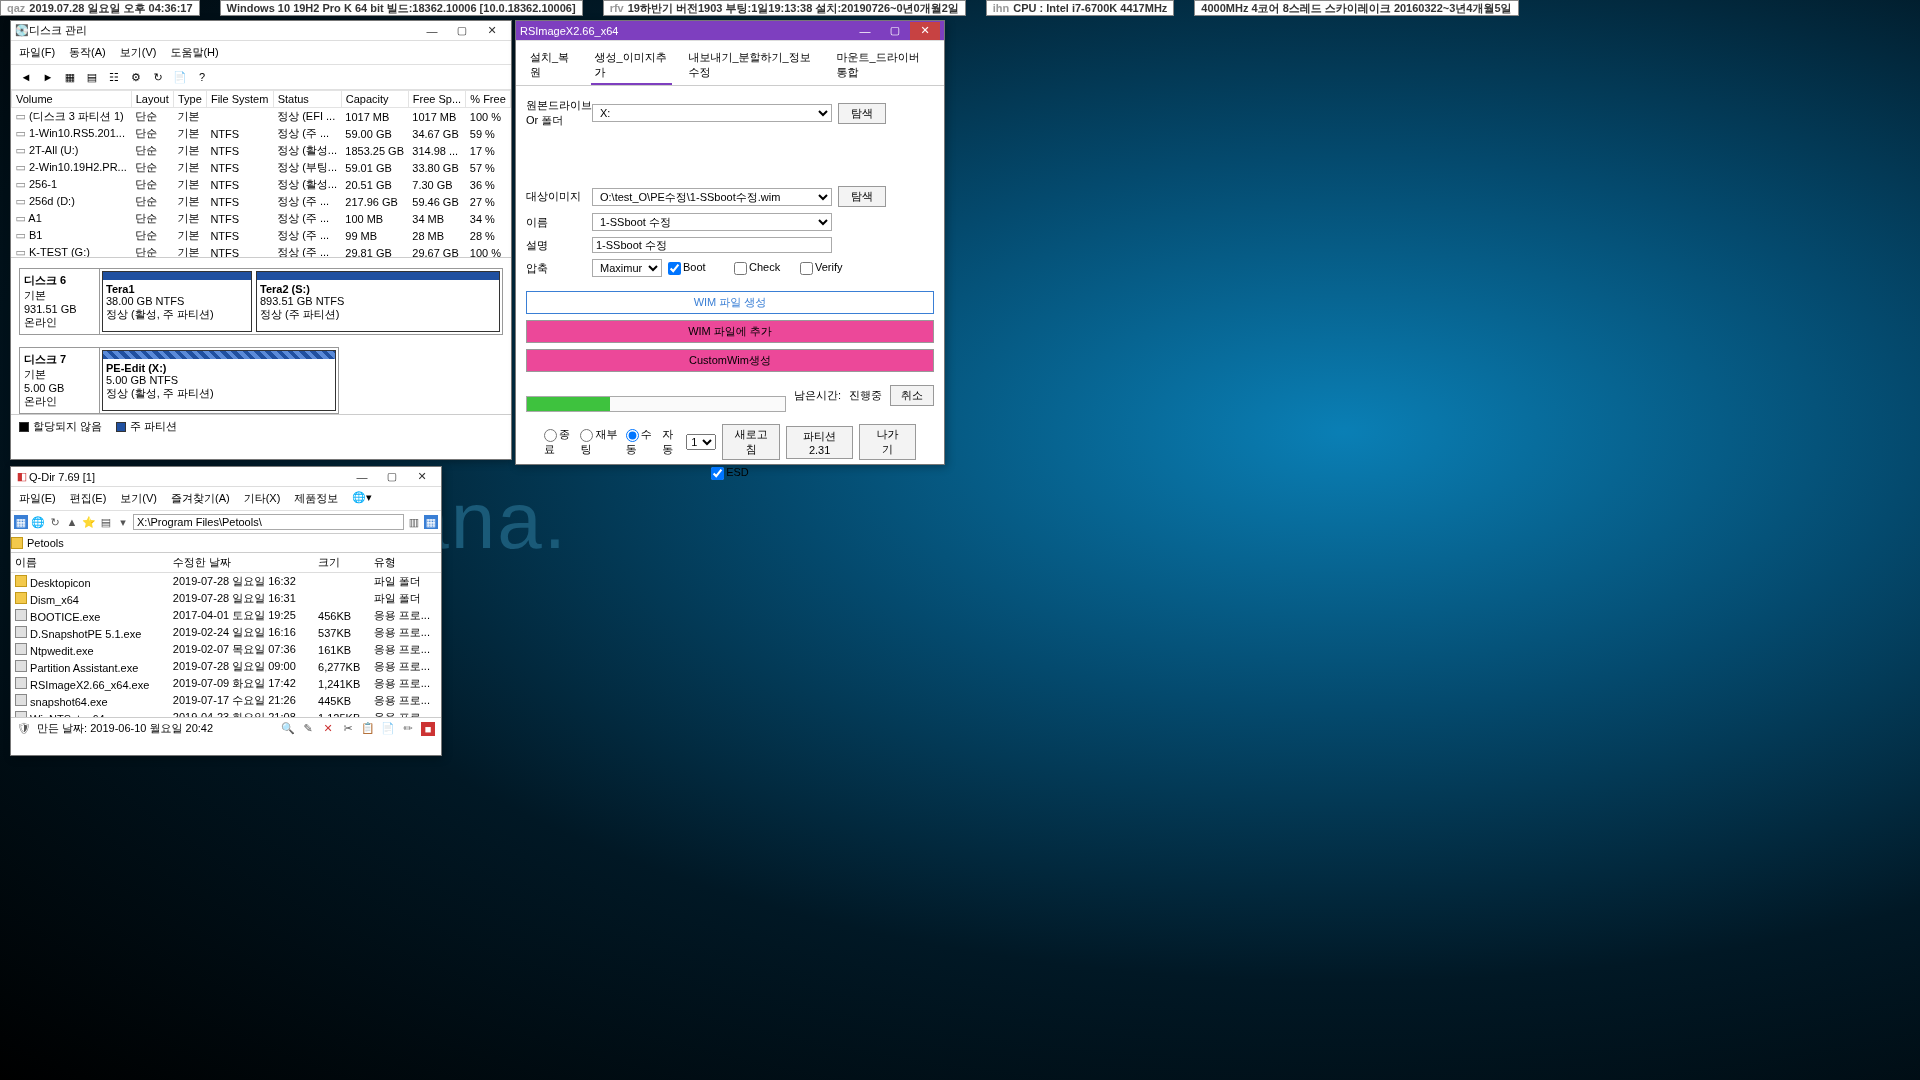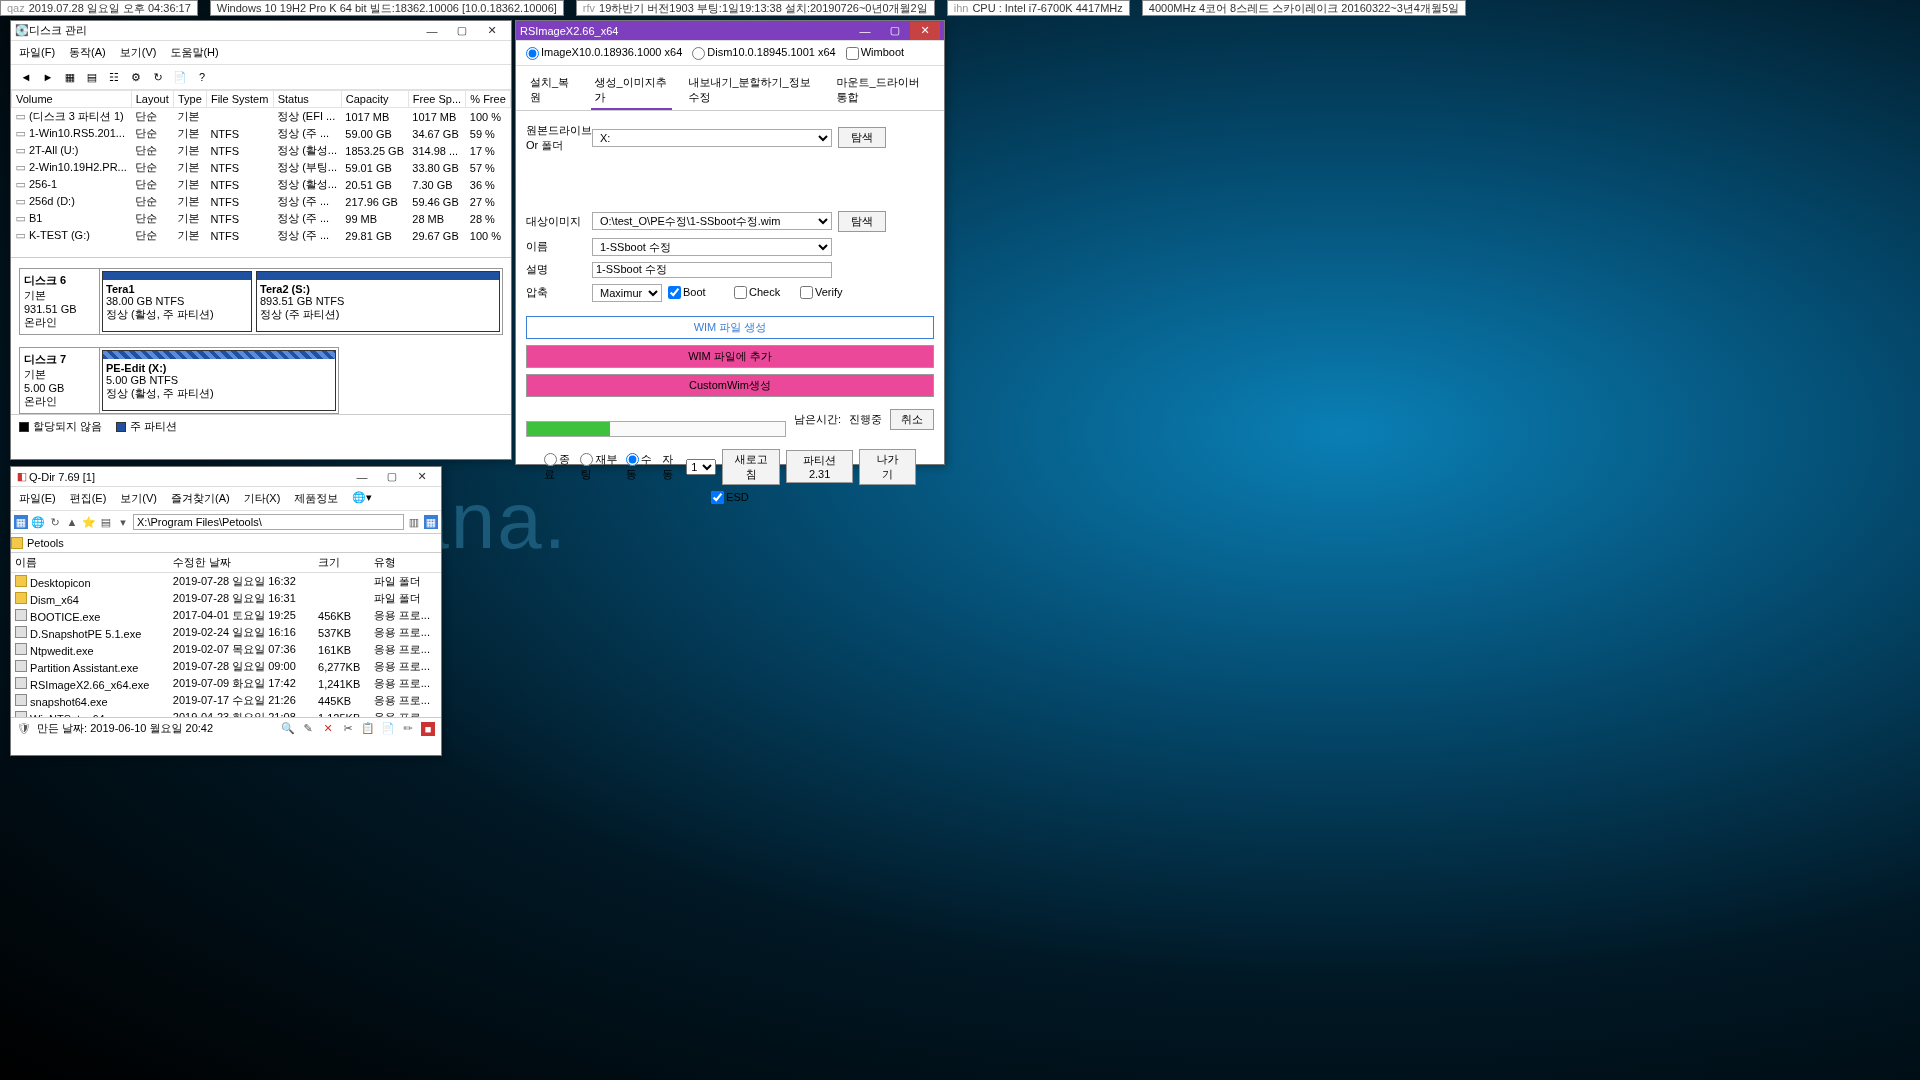--- a/index.html
+++ b/index.html
@@ -1,19 +1,19 @@
 <!DOCTYPE html>
 <html><head>
 <meta charset="utf-8">
 <style>
 *{box-sizing:border-box;margin:0;padding:0;font-family:"Malgun Gothic","Segoe UI",Tahoma,sans-serif;font-size:11px;}
 body{width:1920px;height:1080px;background:radial-gradient(ellipse at 70% 40%,#0a7fb5 0%,#044a6e 30%,#011825 60%,#000 100%);position:relative;overflow:hidden;}
 .cortana-text{position:absolute;left:380px;top:475px;font-size:80px;font-weight:300;color:#1a5a78;letter-spacing:2px;}
 
-.top-labels{position:absolute;top:0;left:0;display:flex;gap:12px;}
+.top-labels{position:absolute;top:0;left:0;display:flex;gap:20px;font-weight:bold;}
 .top-label{background:#fff;border:1px solid #888;padding:1px 6px;height:16px;display:flex;align-items:center;color:#333;}
 .top-label .tag{color:#999;margin-right:4px;}
 
 .window{position:absolute;background:#fff;border:1px solid #777;box-shadow:2px 2px 8px rgba(0,0,0,.3);}
 .titlebar{height:20px;display:flex;align-items:center;padding:0 4px;background:#fff;border-bottom:1px solid #ddd;}
 .titlebar .title{flex:1;color:#000;}
 .titlebar .btn{width:30px;height:18px;display:flex;align-items:center;justify-content:center;color:#333;cursor:pointer;}
 .titlebar .close{}
 .purple .titlebar{background:#7e3fbf;color:#fff;}
 .purple .titlebar .title{color:#fff;}
@@ -190,20 +190,30 @@
             <td><span style="color:#888">▭</span> 256d (D:)</td>
             <td>단순</td>
             <td>기본</td>
             <td>NTFS</td>
             <td>정상 (주 ...</td>
             <td>217.96 GB</td>
             <td>59.46 GB</td>
             <td>27 %</td>
           </tr>
           <tr>
+            <td><span style="color:#888">▭</span> A1</td>
+            <td>단순</td>
+            <td>기본</td>
+            <td>NTFS</td>
+            <td>정상 (주 ...</td>
+            <td>100 MB</td>
+            <td>34 MB</td>
+            <td>34 %</td>
+          </tr>
+          <tr>
             <td><span style="color:#888">▭</span> B1</td>
             <td>단순</td>
             <td>기본</td>
             <td>NTFS</td>
             <td>정상 (주 ...</td>
             <td>99 MB</td>
             <td>28 MB</td>
             <td>28 %</td>
           </tr>
           <tr>
@@ -264,25 +274,20 @@
       </div>
   </div>
 </div>
 
 <div class="window rs purple">
   <div class="titlebar">
     <span class="title">RSImageX2.66_x64</span>
     <span class="btn">—</span>
     <span class="btn">▢</span>
     <span class="btn close" style="background:#c74242">✕</span>
-  </div>
-  <div class="rs-radios">
-    <label><input type="radio" checked="" style=""><span>ImageX10.0.18936.1000 x64</span></label>
-    <label><input type="radio" style=""><span>Dism10.0.18945.1001 x64</span></label>
-    <label><input type="checkbox" style=""><span>Wimboot</span></label>
   </div>
   <div class="rs-tabs">
       <span class="rs-tab">설치_복원</span>
       <span class="rs-tab active">생성_이미지추가</span>
       <span class="rs-tab">내보내기_분할하기_정보수정</span>
       <span class="rs-tab">마운트_드라이버통합</span>
     </div>
   <div class="body">
     <div class="rs-row">
       <label style="white-space:pre">원본드라이브

